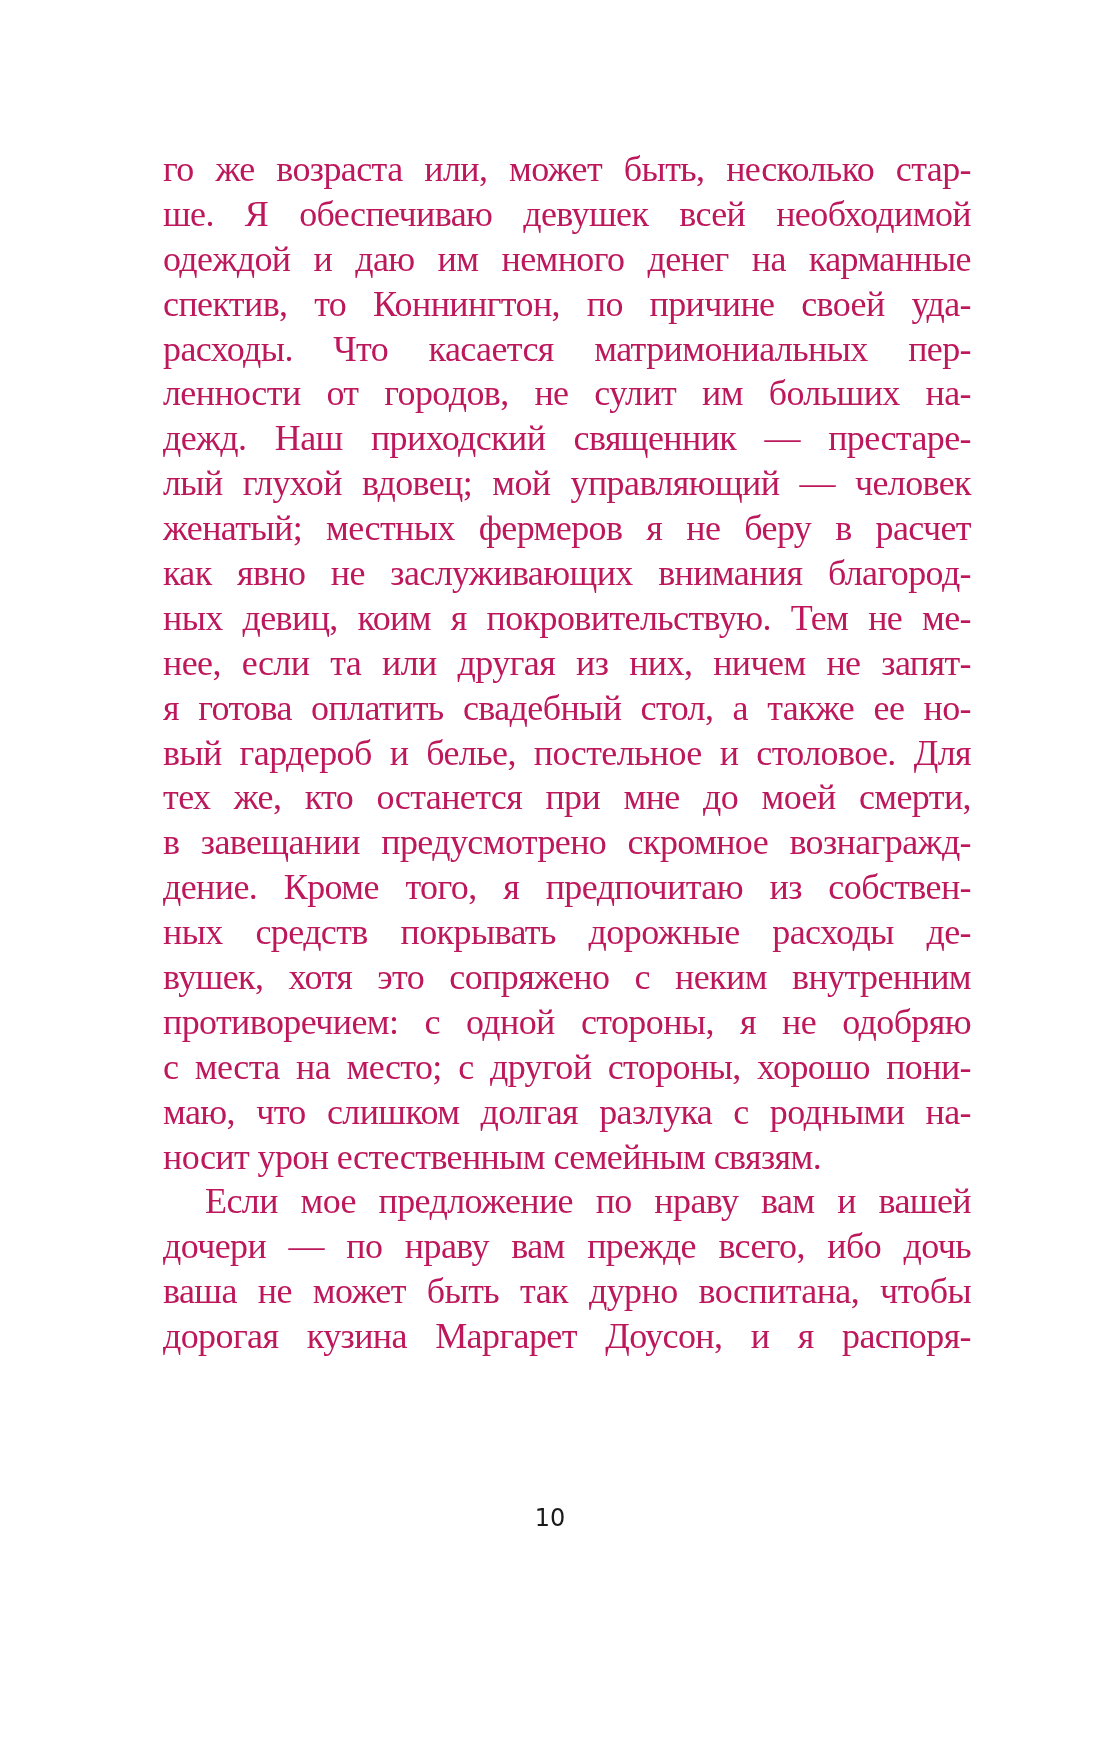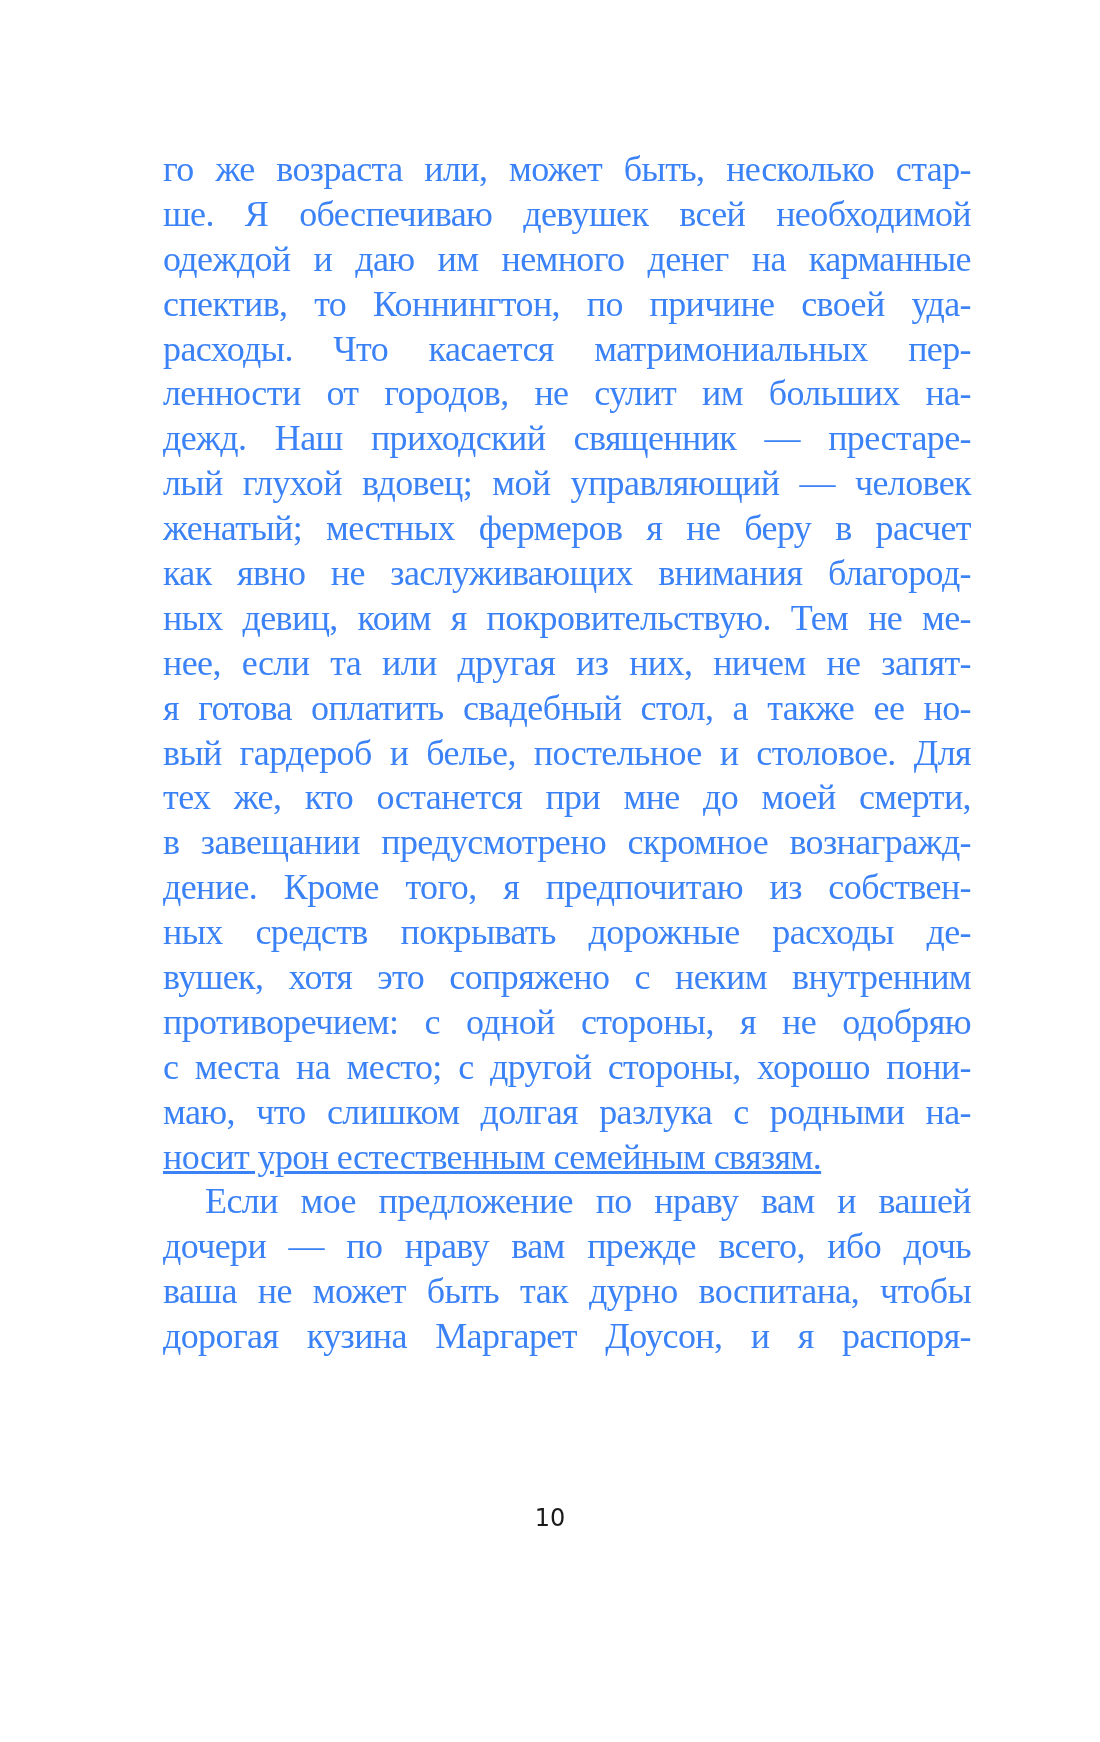--- a/index.html
+++ b/index.html
@@ -21,34 +21,33 @@
       background: #ffffff;
     }
     .text-block {
       position: absolute;
       left: 163px;
       top: 147px;
       width: 808px;
       font-family: "Liberation Serif", "DejaVu Serif", serif;
       font-size: 36px;
       line-height: 44.9px;
-      color: #3b82f6;
+      color: #be185d;
     }
     .line {
       display: block;
       white-space: nowrap;
       text-align: justify;
       text-align-last: justify;
       height: 44.9px;
       letter-spacing: -0.6px;
       transform-origin: left center;
     }
     .line.last {
       text-align-last: left;
-      text-decoration: underline;
     }
     .line.indent {
       padding-left: 42px;
     }
     .page-number {
       position: absolute;
       left: 0;
       width: 1100px;
       top: 1504px;
       text-align: center;

